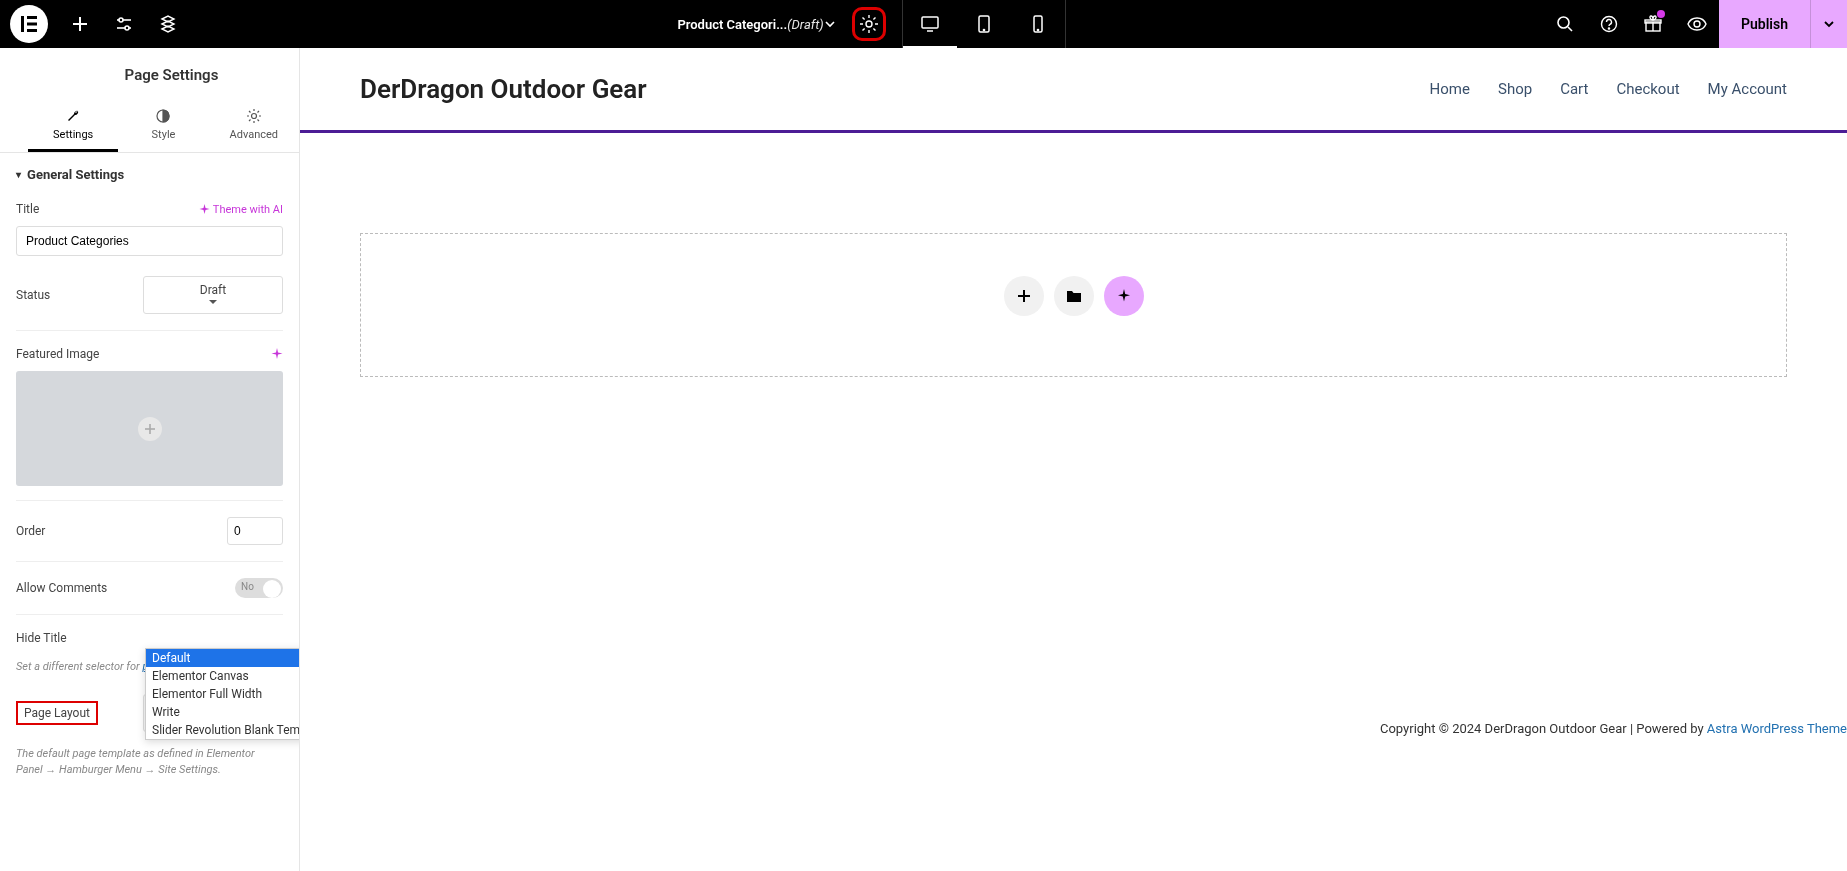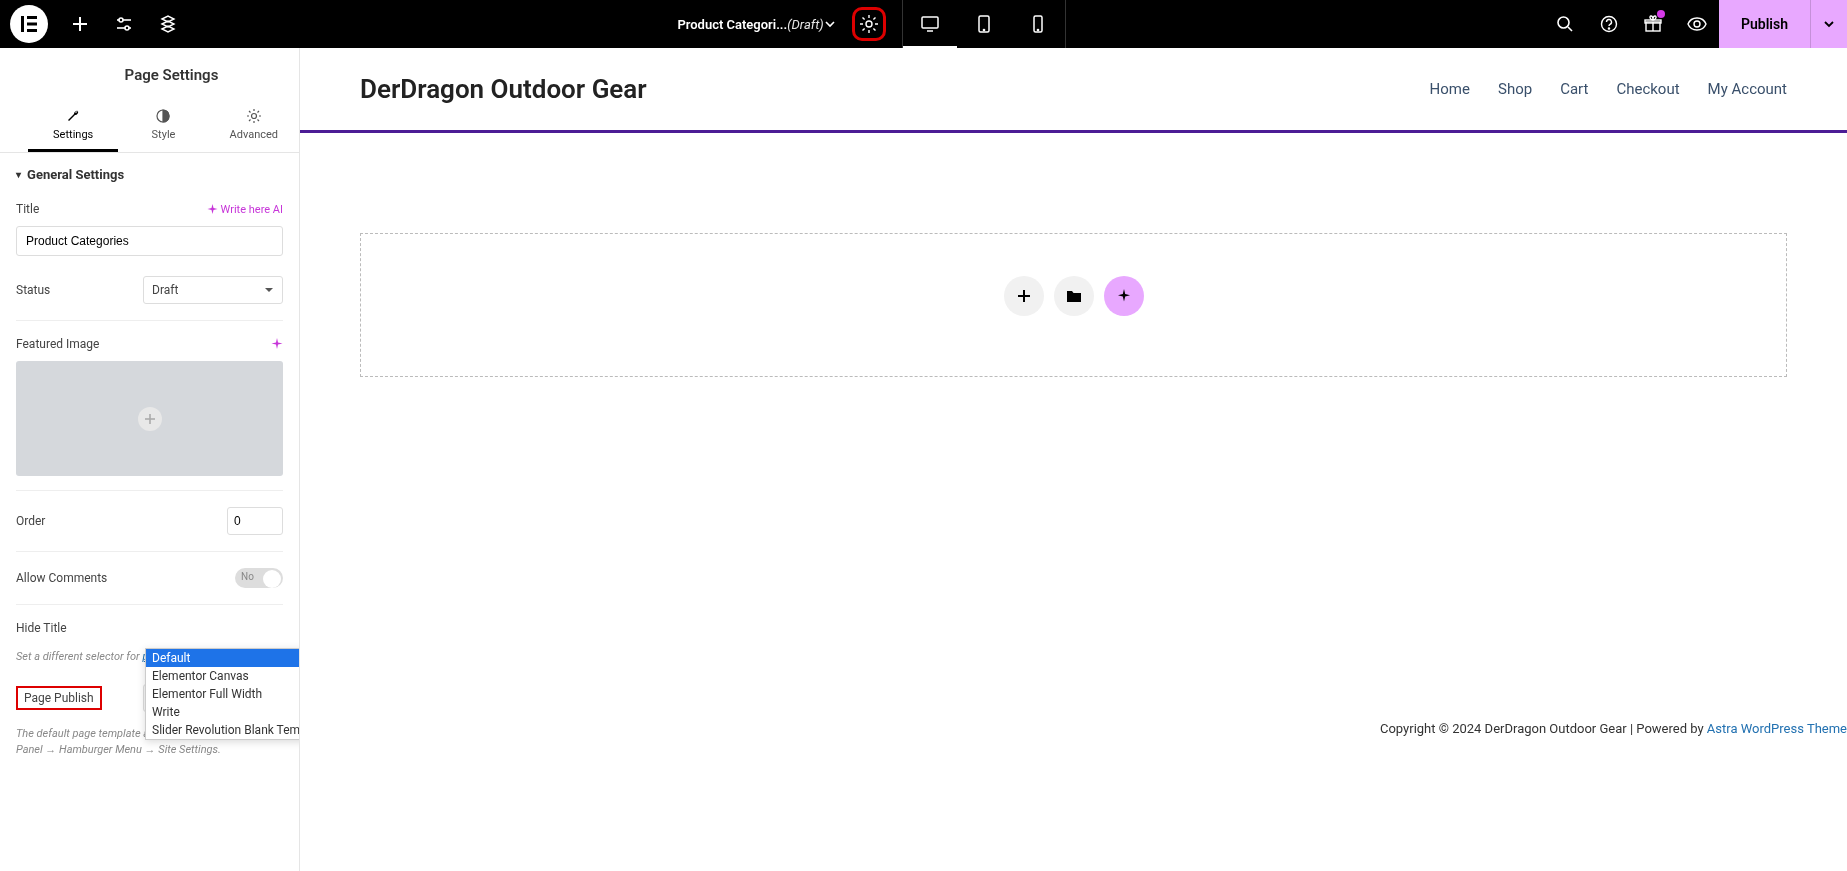--- a/index.html
+++ b/index.html
@@ -32,21 +32,21 @@
 .panel-tab { flex: 1; text-align: center; padding: 10px 0 8px; font-size: 11px; cursor: pointer; color: #555; }
 .panel-tab.active { color: #000; border-bottom: 3px solid #000; margin-left: 28px; }
 .panel-tab .tab-icon { display: block; margin: 0 auto 4px; }
 .section-header { font-weight: 700; font-size: 13px; padding: 14px 16px 10px; display: flex; align-items: center; gap: 6px; }
 .section-header::before { content: '▾'; font-size: 10px; }
 .row { display: flex; align-items: center; justify-content: space-between; padding: 10px 16px; font-size: 12px; color: #444; }
 .row-label { flex: 1; }
 .row-action { color: #c736d9; font-size: 11px; display: flex; align-items: center; gap: 3px; }
 .text-input { width: 100%; padding: 7px 9px; border: 1px solid #ddd; border-radius: 3px; font-size: 12px; }
 .input-row { padding: 0 16px 10px; }
-.select-input { width: 140px; padding: 6px 8px; border: 1px solid #ddd; border-radius: 3px; font-size: 12px; background: #fff; position: relative; display: flex; align-items: center; justify-content: space-between; cursor: pointer; }
+.select-input { width: 140px; padding: 6px 8px; border: 1px solid #ddd; border-radius: 3px; font-size: 12px; background: #fff; position: relative; display: flex; align-items: center; justify-content: space-between; cursor: pointer; flex-direction: column; }
 .select-input.small { width: 140px; }
 .featured-img { margin: 0 16px 14px; height: 115px; background: #d5d8dc; border-radius: 3px; display: flex; align-items: center; justify-content: center; cursor: pointer; }
 .featured-plus { width: 24px; height: 24px; border-radius: 50%; background: #e8e8e8; display: flex; align-items: center; justify-content: center; color: #999; }
 .small-input { width: 56px; padding: 6px; border: 1px solid #ddd; border-radius: 3px; font-size: 12px; }
 .toggle { width: 48px; height: 20px; background: #ddd; border-radius: 11px; position: relative; cursor: pointer; }
 .toggle-knob { position: absolute; right: 2px; top: 2px; width: 18px; height: 18px; background: #fff; border-radius: 50%; }
 .toggle-label { position: absolute; left: 6px; top: 3px; font-size: 10px; color: #888; }
 .help-text { padding: 4px 16px 10px; font-size: 11px; font-style: italic; color: #888; line-height: 1.4; }
 .help-text a { color: #2271b1; }
 .hr { border: none; border-top: 1px solid #eee; margin: 6px 16px; }
@@ -213,21 +213,21 @@
     </div>
 
     <div class="section-header">General Settings</div>
 
     <div class="row">
       <span class="row-label">Title</span>
       <span class="row-action">
         <svg width="11" height="11" viewBox="0 0 11 11" fill="#c736d9">
             <path d="M5.5 0 L6.5 4 L10.5 5 L6.5 6 L5.5 10 L4.5 6 L0.5 5 L4.5 4 Z"></path>
           </svg>
-        <span>Write here AI</span>
+        <span>Theme with AI</span>
       </span>
     </div>
     <div class="input-row">
       <input class="text-input" type="text" value="Product Categories" style="">
     </div>
 
     <div class="row">
       <span class="row-label">Status</span>
       <div class="select-input small">
         <span>Draft</span>
@@ -271,21 +271,21 @@
 
     <div class="row">
       <span class="row-label">Hide Title</span>
     </div>
     <div class="help-text">
       <span>Set a different selector for</span>
       <a href="#">panel</a><span>.</span>
     </div>
 
     <div class="row">
-      <span class="red-box">Page Publish</span>
+      <span class="red-box">Page Layout</span>
       <div class="select-input small" style="background:#f7f7f7">
         <span>Default</span>
         <svg width="10" height="10" viewBox="0 0 10 10" fill="#555">
             <path d="M1 3 L5 7 L9 3 Z"></path>
           </svg>
       </div>
     </div>
     <div class="help-text">The default page template as defined in Elementor Panel → Hamburger Menu → Site Settings.</div>
 
     <div class="dropdown-popup">

